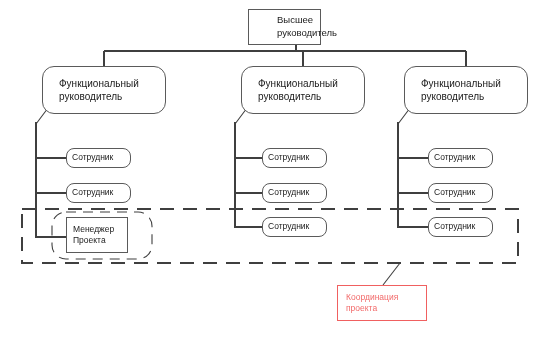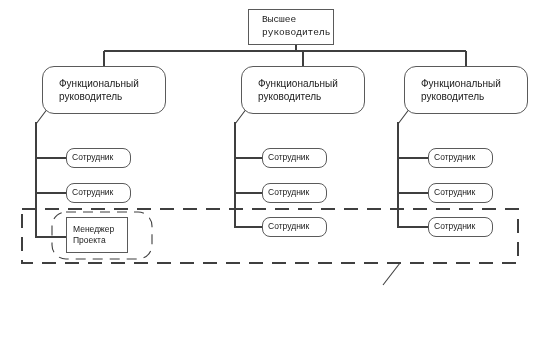--- a/index.html
+++ b/index.html
@@ -43,25 +43,24 @@
   .box-rect {
     border: 1px solid #5a5a5a;
   }
   .box-round {
     border: 1px solid #5a5a5a;
     border-radius: 13px;
   }
   .node-top {
     left: 248px;
     top: 9px;
-    width: 86px;
+    width: 73px;
     height: 36px;
-    padding-left: 13px;
+    padding-left: 28px;
     font-size: 9.5px;
-    font-family: Liberation Mono, monospace;
   }
   .node-mgr {
     width: 124px;
     height: 48px;
     padding-left: 16px;
     font-size: 10px;
     top: 66px;
     border-radius: 12px;
   }
   .mgr-1 { left: 42px; }
@@ -189,14 +188,18 @@
   <div class="node box-rect node-emp emp-c3 row-1">
     <span class="line">Сотрудник</span>
   </div>
   <div class="node box-rect node-emp emp-c3 row-2">
     <span class="line">Сотрудник</span>
   </div>
   <div class="node box-rect node-emp emp-c3 row-3">
     <span class="line">Сотрудник</span>
   </div>
 
+  <div class="node node-coord">
+    <span class="line">Координация</span>
+    <span class="line">проекта</span>
+  </div>
 
 </div>
 
 </body></html>

